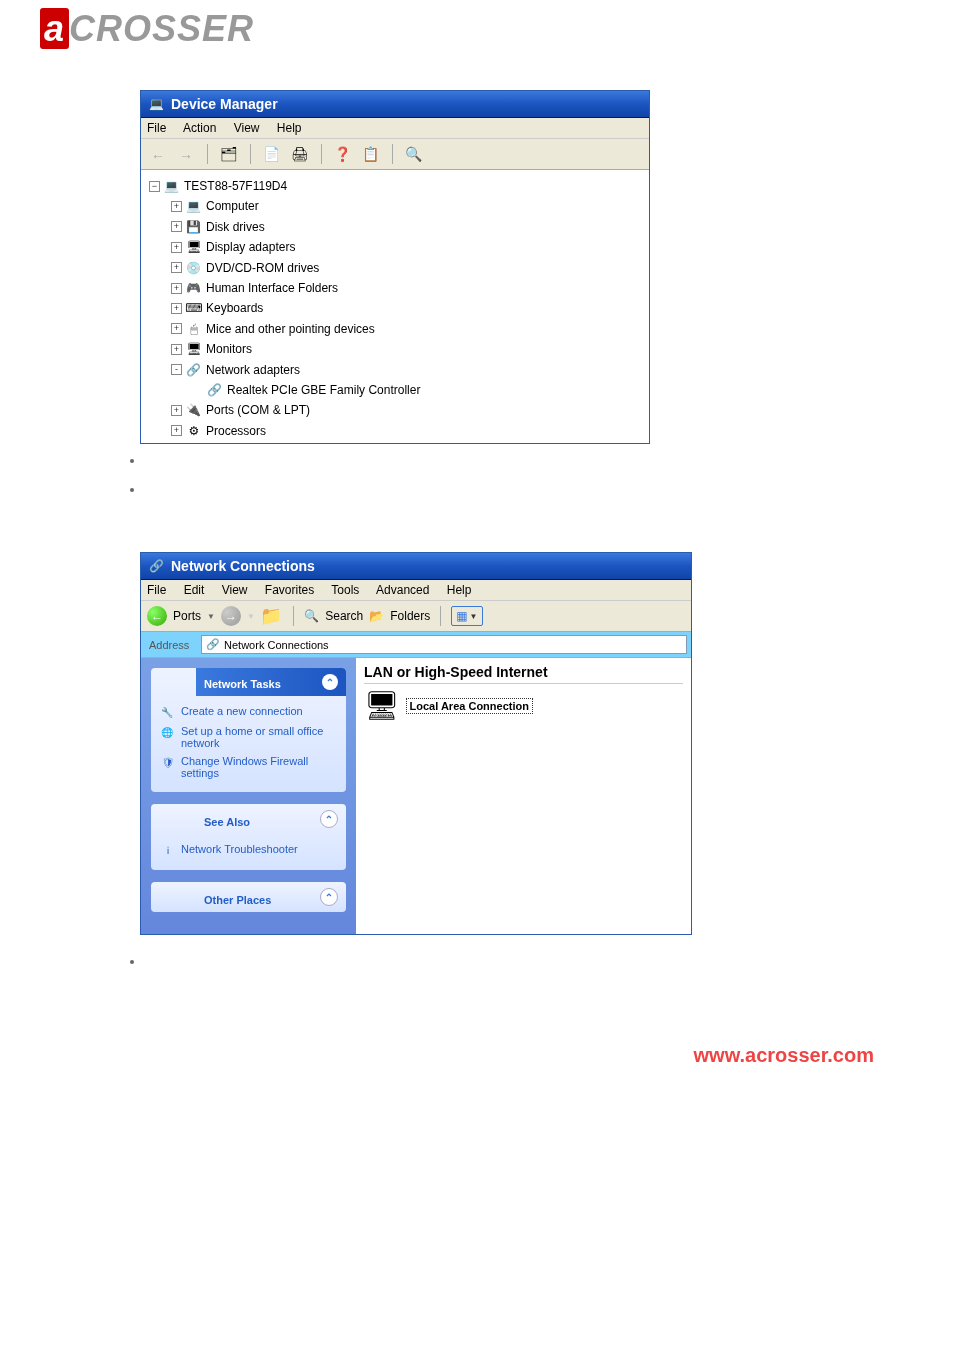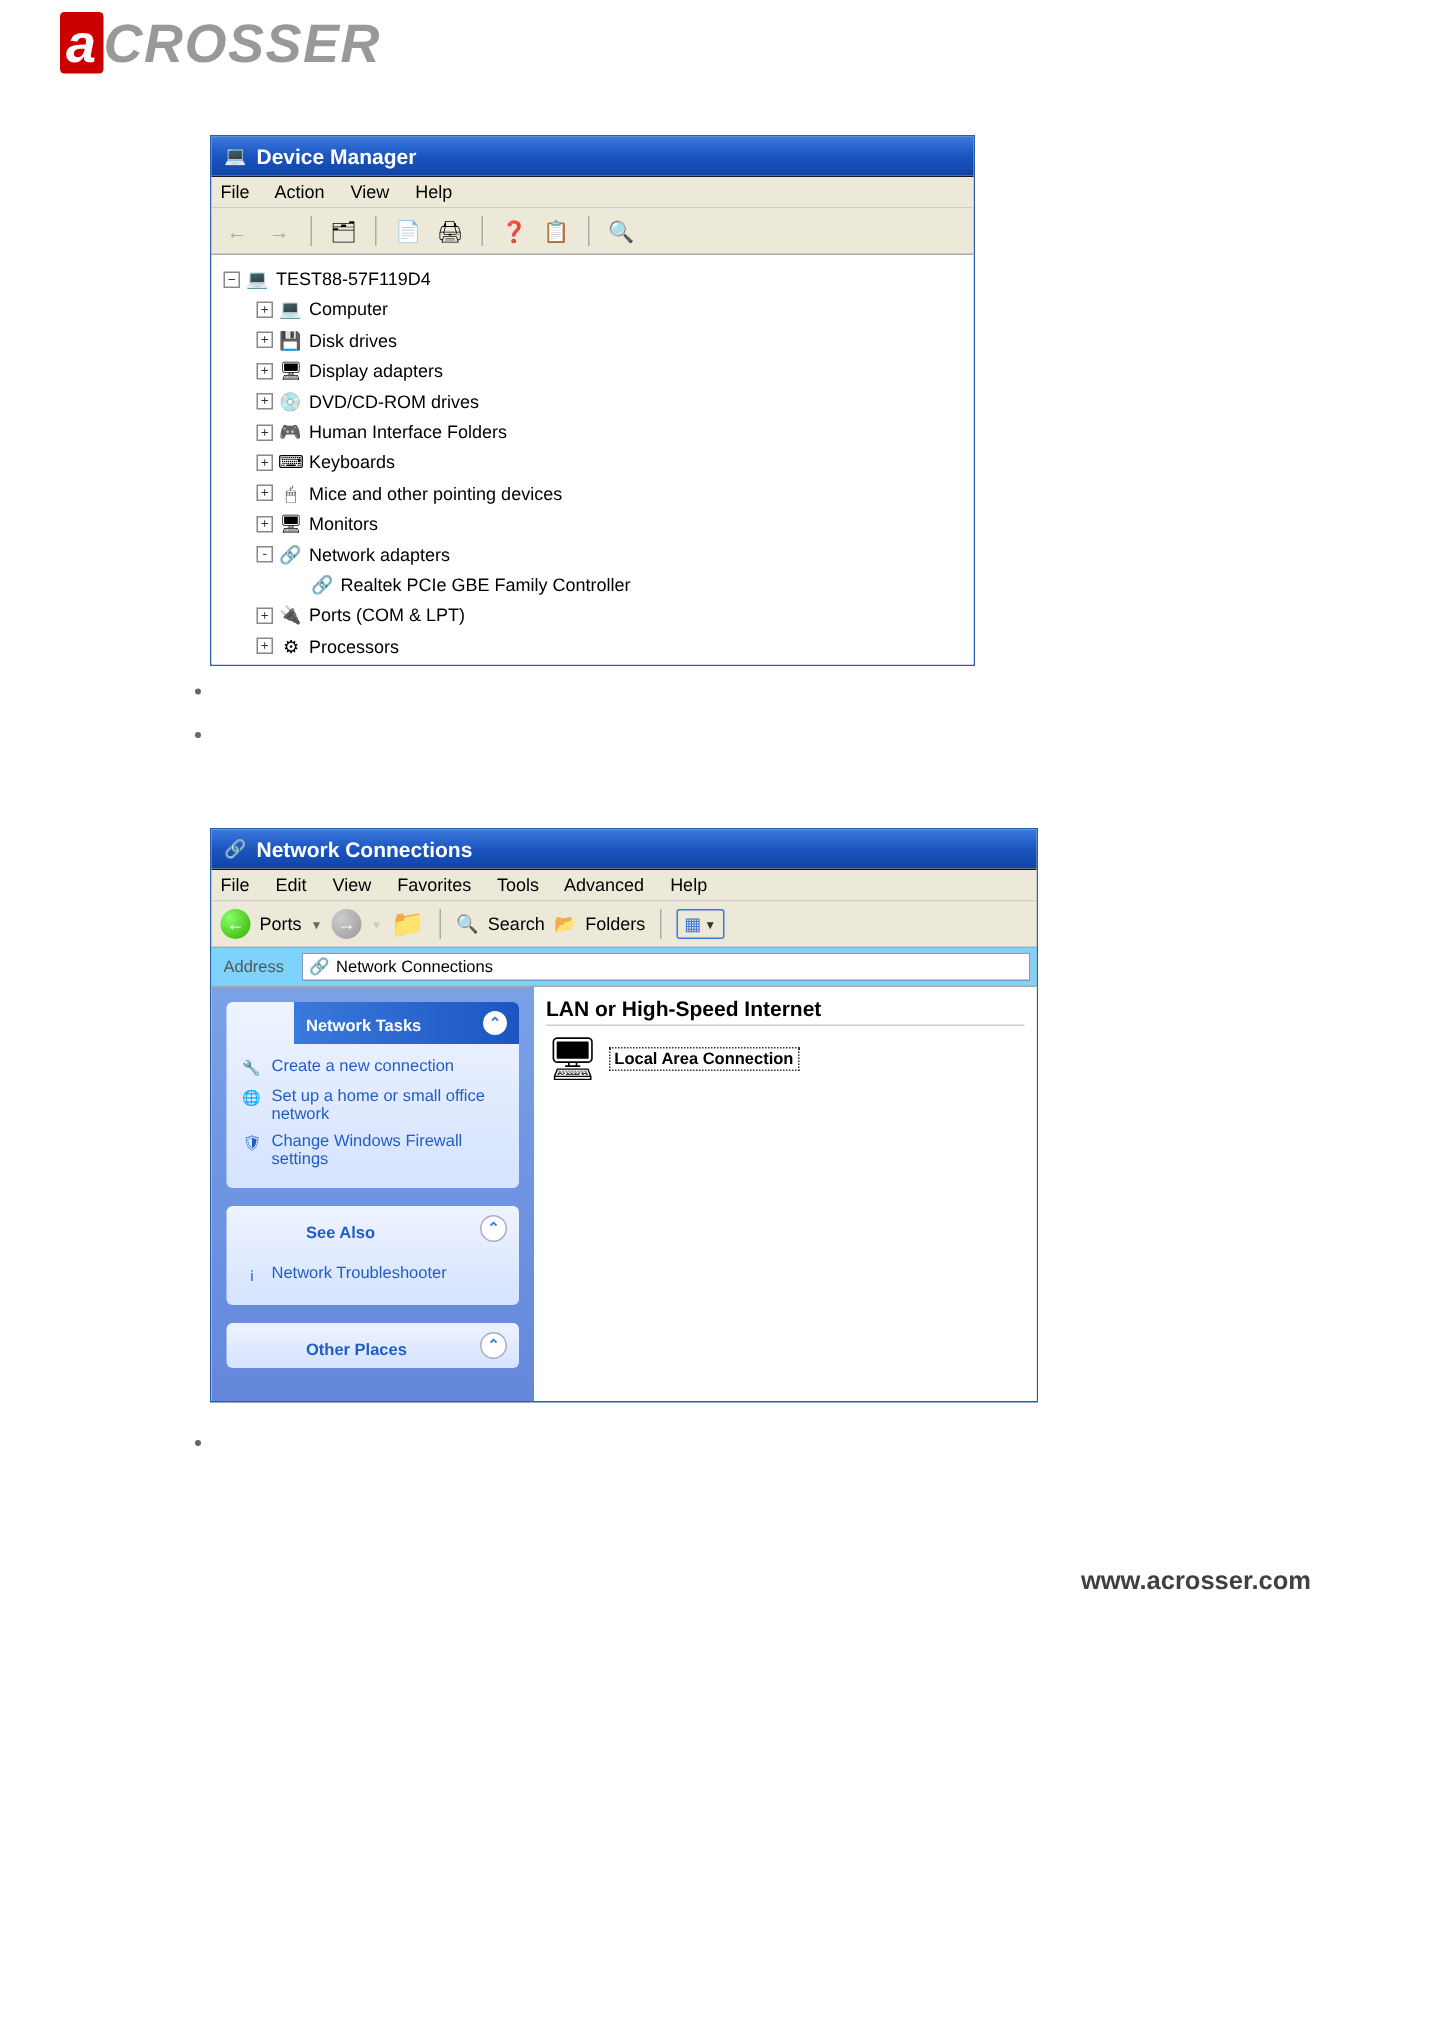--- a/index.html
+++ b/index.html
@@ -452,14 +452,14 @@
           <span class="conn-label">Local Area Connection</span>
         </div>
       </div>
     </div>
   </div>
   <div class="bullet" style="margin-top:25px"></div>
 
 </div>
 
 <div style="text-align:right;padding:40px 80px 30px 0;color:#666;font-size:14px">
-  <div class="url" style="font-weight:bold;color:#404040;font-size:17px">www.acrosser.com</div>
+  <div class="url" style="font-weight:bold;color:#ef4444;font-size:20px">www.acrosser.com</div>
 </div>
 
 </body></html>

